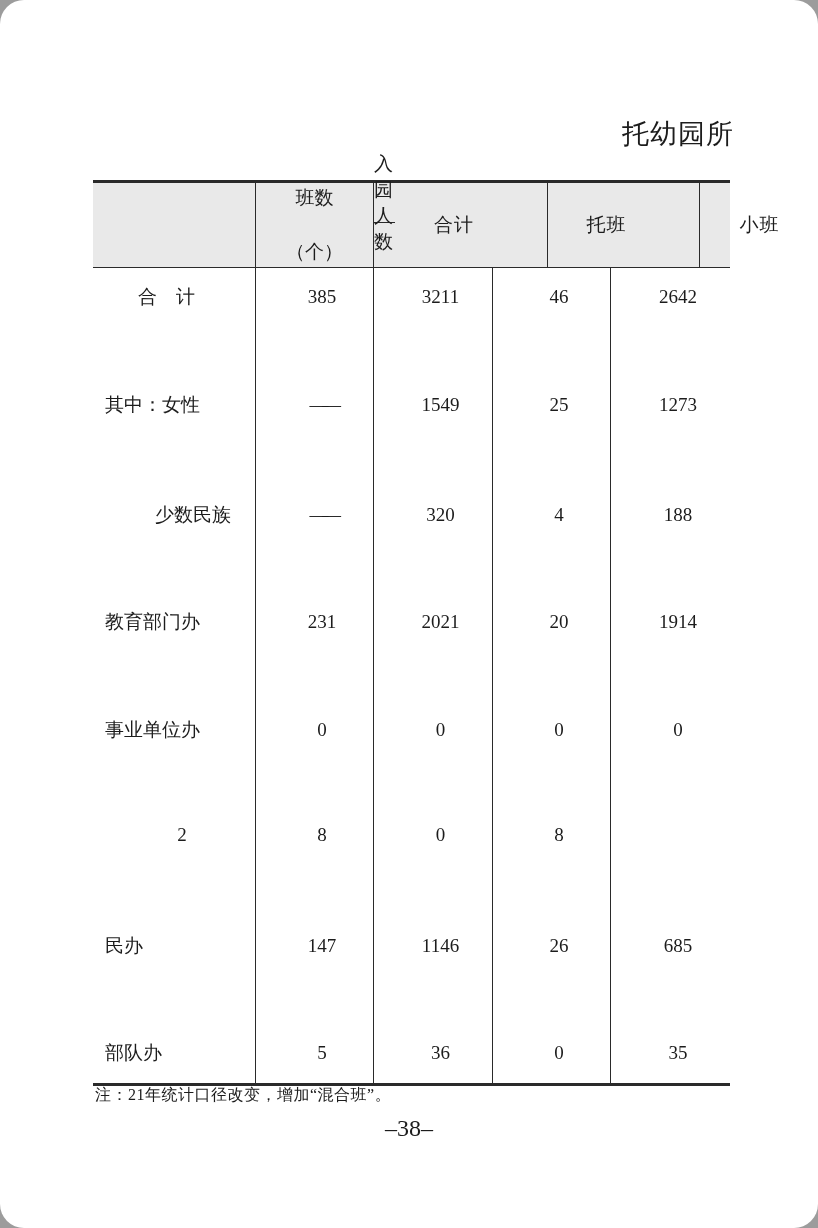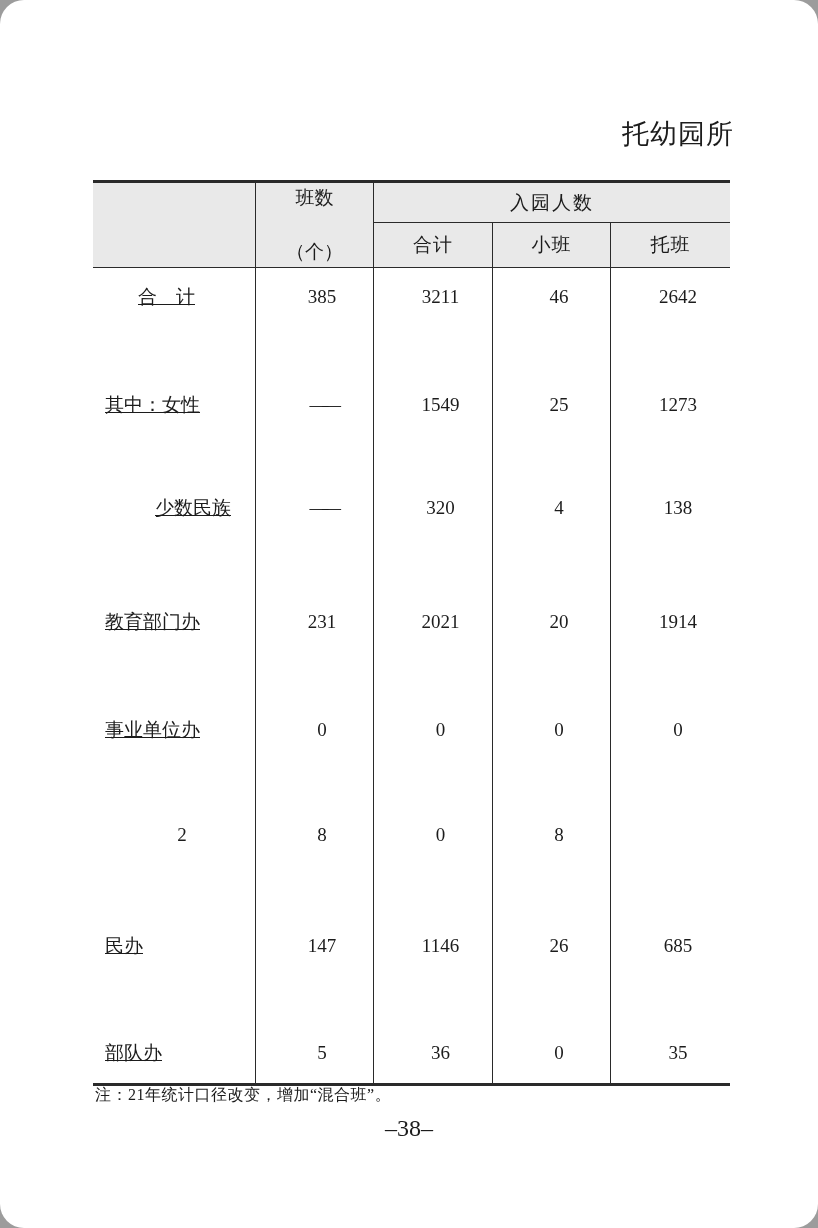--- a/index.html
+++ b/index.html
@@ -20,46 +20,46 @@
     display:grid;grid-template-columns:162px 118px 357px;
     font-size:19px;
   }
   .th-blank{}
   .th-classes{
     box-sizing:border-box;border-left:1px solid #2a2a2a;
     display:flex;flex-direction:column;align-items:center;justify-content:center;gap:28px;
   }
   .th-group{
     box-sizing:border-box;border-left:1px solid #2a2a2a;
-    display:flex;flex-direction:column;
+    display:flex;flex-direction:row;
   }
   .group-label{
     box-sizing:border-box;height:40px;border-bottom:1px solid #2a2a2a;
     display:flex;align-items:center;justify-content:center;letter-spacing:2px;
   }
   .sub-row{
-    flex:1;display:grid;grid-template-columns:118px 118px 120px;
+    flex:1;display:grid;grid-template-columns:118px 118px 120px;gap:34px;
   }
   .sub-cell{
     box-sizing:border-box;display:flex;align-items:center;justify-content:center;letter-spacing:1px;
   }
   .sub-cell + .sub-cell{border-left:1px solid #2a2a2a;}
   .tbody{
     position:relative;width:637px;height:815px;
     border-bottom:3px solid #2a2a2a;font-size:19px;
   }
   .vline{position:absolute;top:0;width:1px;height:100%;background:#2a2a2a;}
   .vl-1{left:162px;} .vl-2{left:280px;} .vl-3{left:399px;} .vl-4{left:517px;}
   .trow{
     position:absolute;left:0;width:637px;height:26px;line-height:26px;
     display:grid;grid-template-columns:162px 118px 119px 118px 120px;
   }
-  .r-0{top:16px;} .r-1{top:124px;} .r-2{top:227px;} .r-3{top:341px;}
+  .r-0{top:16px;} .r-1{top:124px;} .r-2{top:234px;} .r-3{top:341px;}
   .r-4{top:449px;} .r-5{top:554px;} .r-6{top:665px;} .r-7{top:772px;}
-  .lbl{box-sizing:border-box;padding-left:12px;white-space:nowrap;text-decoration:underline;}
+  .lbl{box-sizing:border-box;padding-left:12px;white-space:nowrap;}
   .lbl-center{padding-left:45px;}
   .lbl-indent{padding-left:62px;}
   .val{text-align:center;padding-left:16px;}
   .dash{letter-spacing:-0.34em;}
   .note{
     position:absolute;left:95px;top:1085px;font-size:16px;letter-spacing:.5px;white-space:nowrap;
   }
   .pageno{
     position:absolute;left:0;top:1115px;width:818px;text-align:center;font-size:24px;
   }
@@ -76,22 +76,22 @@
     <div class="thead">
       <div class="th-blank"></div>
       <div class="th-classes">
         <span>班数</span>
         <span>（个）</span>
       </div>
       <div class="th-group">
         <div class="group-label">入园人数</div>
         <div class="sub-row">
           <div class="sub-cell">合计</div>
+          <div class="sub-cell">托班</div>
           <div class="sub-cell">小班</div>
-          <div class="sub-cell">托班</div>
         </div>
       </div>
     </div>
 
     <div class="tbody">
       <div class="vline vl-1"></div>
       <div class="vline vl-2"></div>
       <div class="vline vl-3"></div>
       <div class="vline vl-4"></div>
 
@@ -109,21 +109,21 @@
         <div class="val">1549</div>
         <div class="val">25</div>
         <div class="val">1273</div>
       </div>
 
       <div class="trow r-2">
         <div class="lbl lbl-indent">少数民族</div>
         <div class="val dash">——</div>
         <div class="val">320</div>
         <div class="val">4</div>
-        <div class="val">138</div>
+        <div class="val">188</div>
       </div>
 
       <div class="trow r-3">
         <div class="lbl">教育部门办</div>
         <div class="val">231</div>
         <div class="val">2021</div>
         <div class="val">20</div>
         <div class="val">1914</div>
       </div>
 

